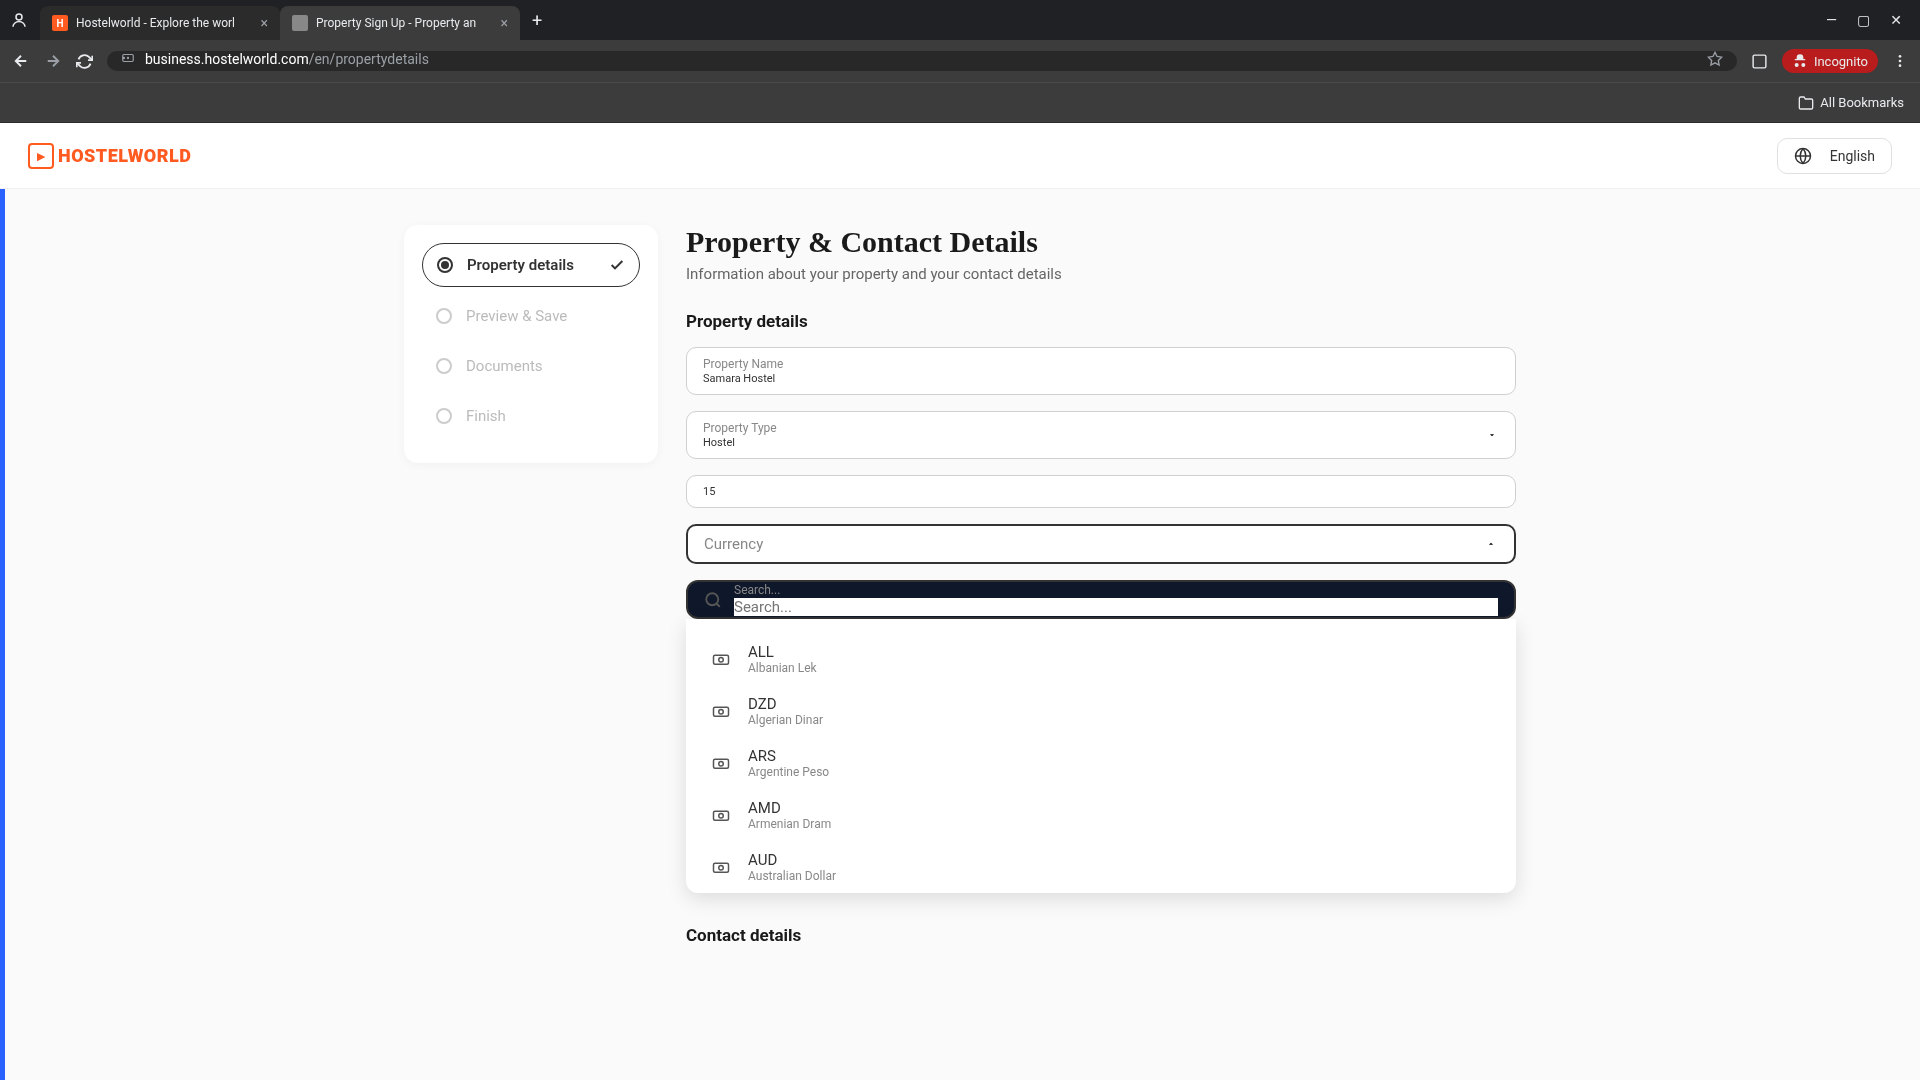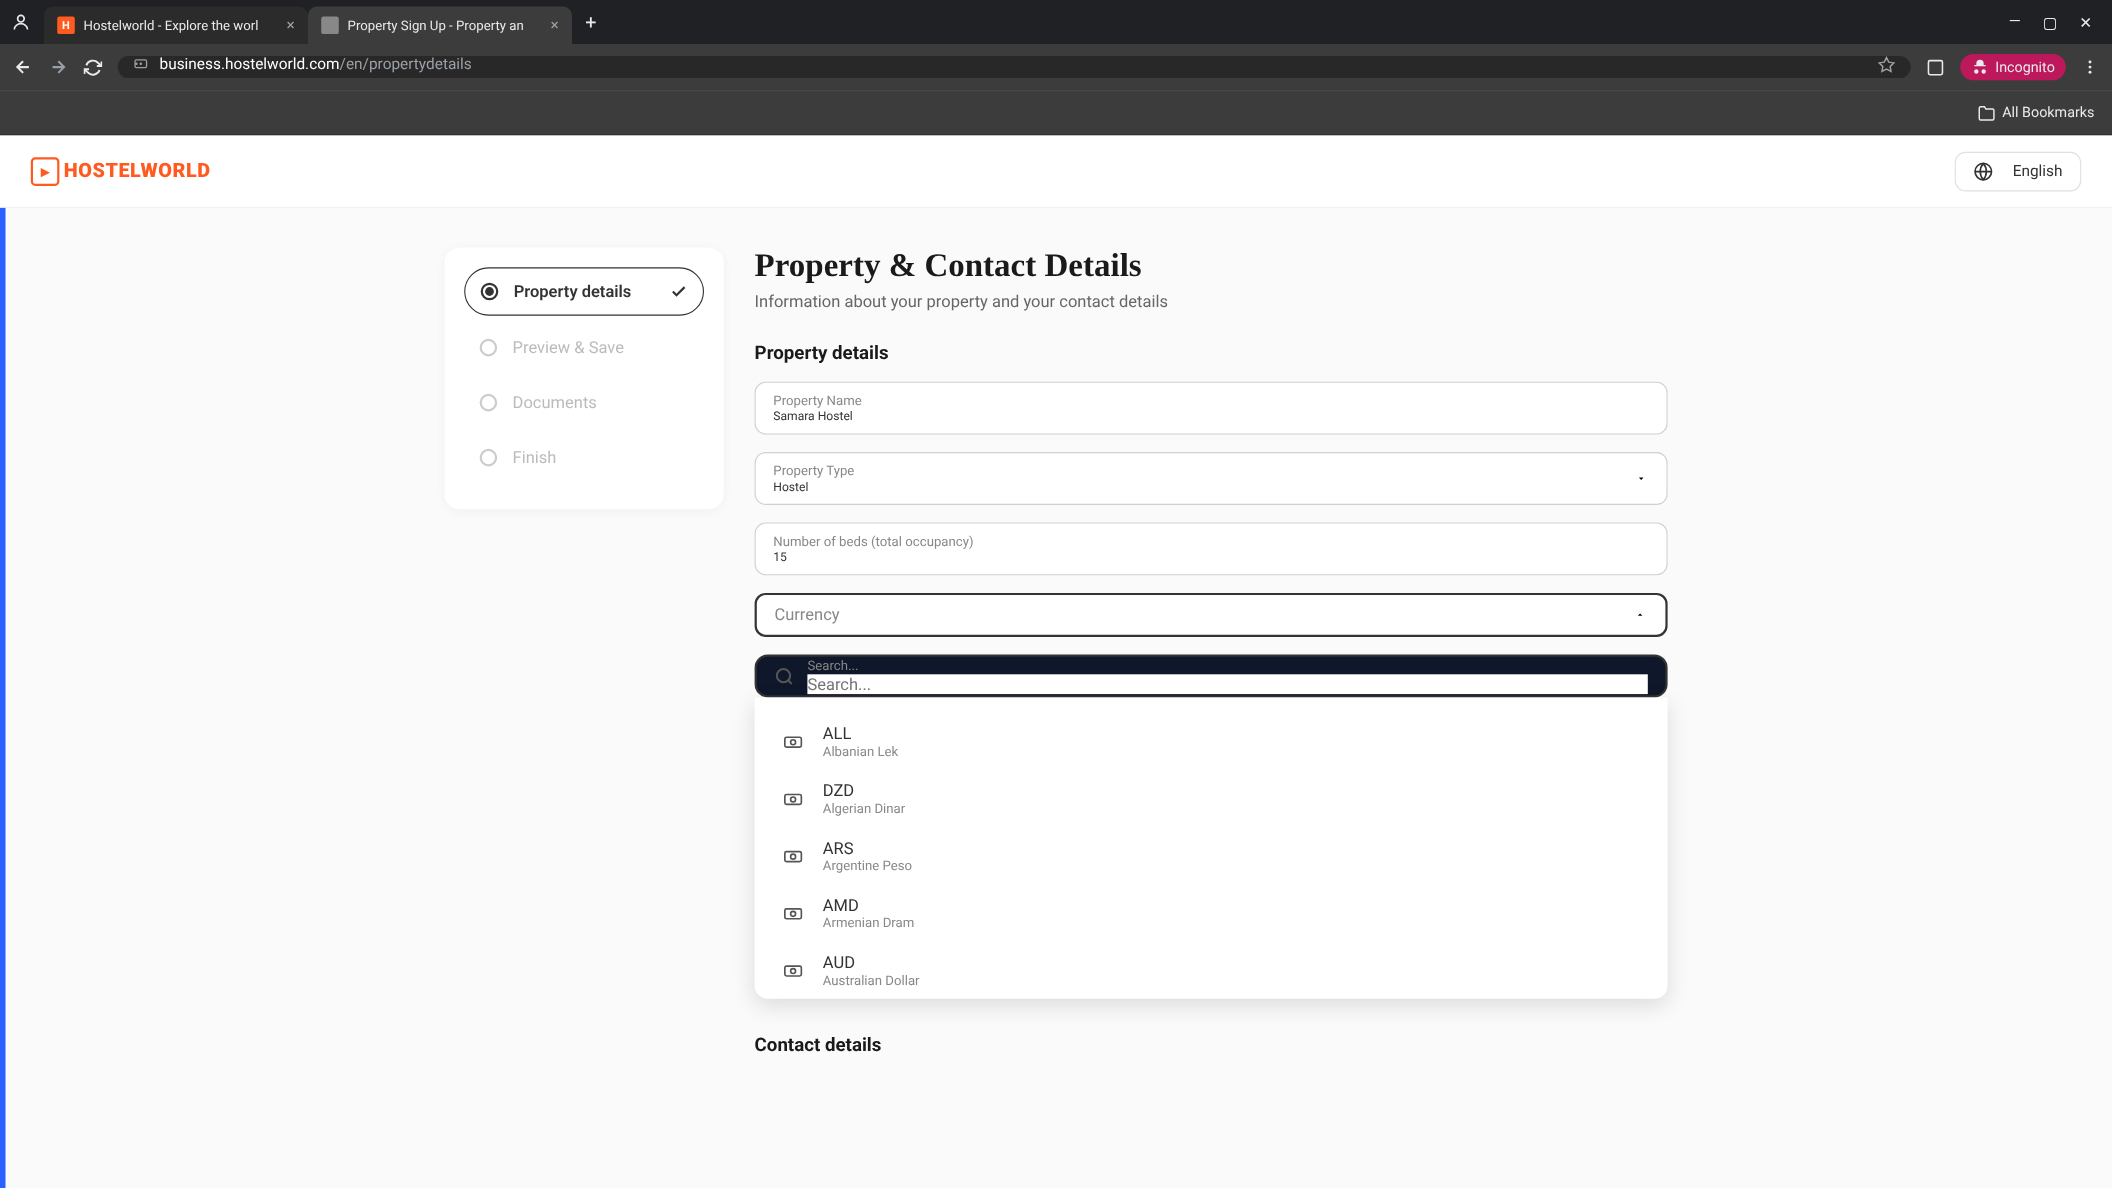--- a/index.html
+++ b/index.html
@@ -19,21 +19,21 @@
     .window-controls span { cursor: pointer; font-size: 14px; }
     
     .addr-bar { height: 42px; background: #3c3c3c; display: flex; align-items: center; padding: 0 12px; gap: 14px; }
     .nav-btn { color: #9aa0a6; cursor: pointer; display: flex; align-items: center; }
     .nav-btn.active { color: #e8eaed; }
     .url-container { flex: 1; background: #282828; border-radius: 20px; height: 20px; display: flex; padding: 0 14px; gap: 10px; }
     .url-text { color: #e8eaed; font-size: 14px; flex: 1; }
     .url-text .domain { color: #fff; }
     .url-text .path { color: #9aa0a6; }
     .addr-icon { color: #9aa0a6; }
-    .incognito-badge { display: flex; align-items: center; gap: 6px; background: #be185d; padding: 4px 10px; border-radius: 14px; color: #e8eaed; font-size: 13px; }
+    .incognito-badge { display: flex; align-items: center; gap: 6px; background: #b91c1c; padding: 4px 10px; border-radius: 14px; color: #e8eaed; font-size: 13px; }
     
     .bookmarks-bar { height: 40px; background: #3c3c3c; display: flex; align-items: center; justify-content: flex-end; padding: 0 16px; border-top: 1px solid #4a4a4a; }
     .bookmarks-link { color: #e8eaed; font-size: 13px; display: flex; align-items: center; gap: 6px; }
     
     
     .page { background: #fff; height: calc(1080px - 123px); position: relative; overflow: hidden; }
     
     .site-header { height: 66px; display: flex; align-items: center; justify-content: space-between; padding: 0 28px; border-bottom: 1px solid #f0f0f0; }
     .logo { display: flex; align-items: center; gap: 4px; }
     .logo-box { width: 26px; height: 26px; border: 2.5px solid #ff5a1f; border-radius: 4px; display: flex; align-items: center; justify-content: center; color: #ff5a1f; font-weight: 900; font-size: 15px; }
@@ -236,21 +236,20 @@
           <div class="field-label">Property Type</div>
           <div class="field-value">Hostel</div>
           <span class="field-chevron">
             <svg width="10" height="10" viewBox="0 0 24 24" fill="currentColor">
                 <path d="M7 10l5 5 5-5z"></path>
               </svg>
           </span>
         </div>
 
         <div class="field">
-          <div class="field-label">Number of beds (total occupancy)</div>
           <div class="field-value">15</div>
         </div>
 
         <div class="field open">
           <div class="field-label">Currency</div>
           <span class="field-chevron">
             <svg width="10" height="10" viewBox="0 0 24 24" fill="currentColor">
                 <path d="M7 14l5-5 5 5z"></path>
               </svg>
           </span>

